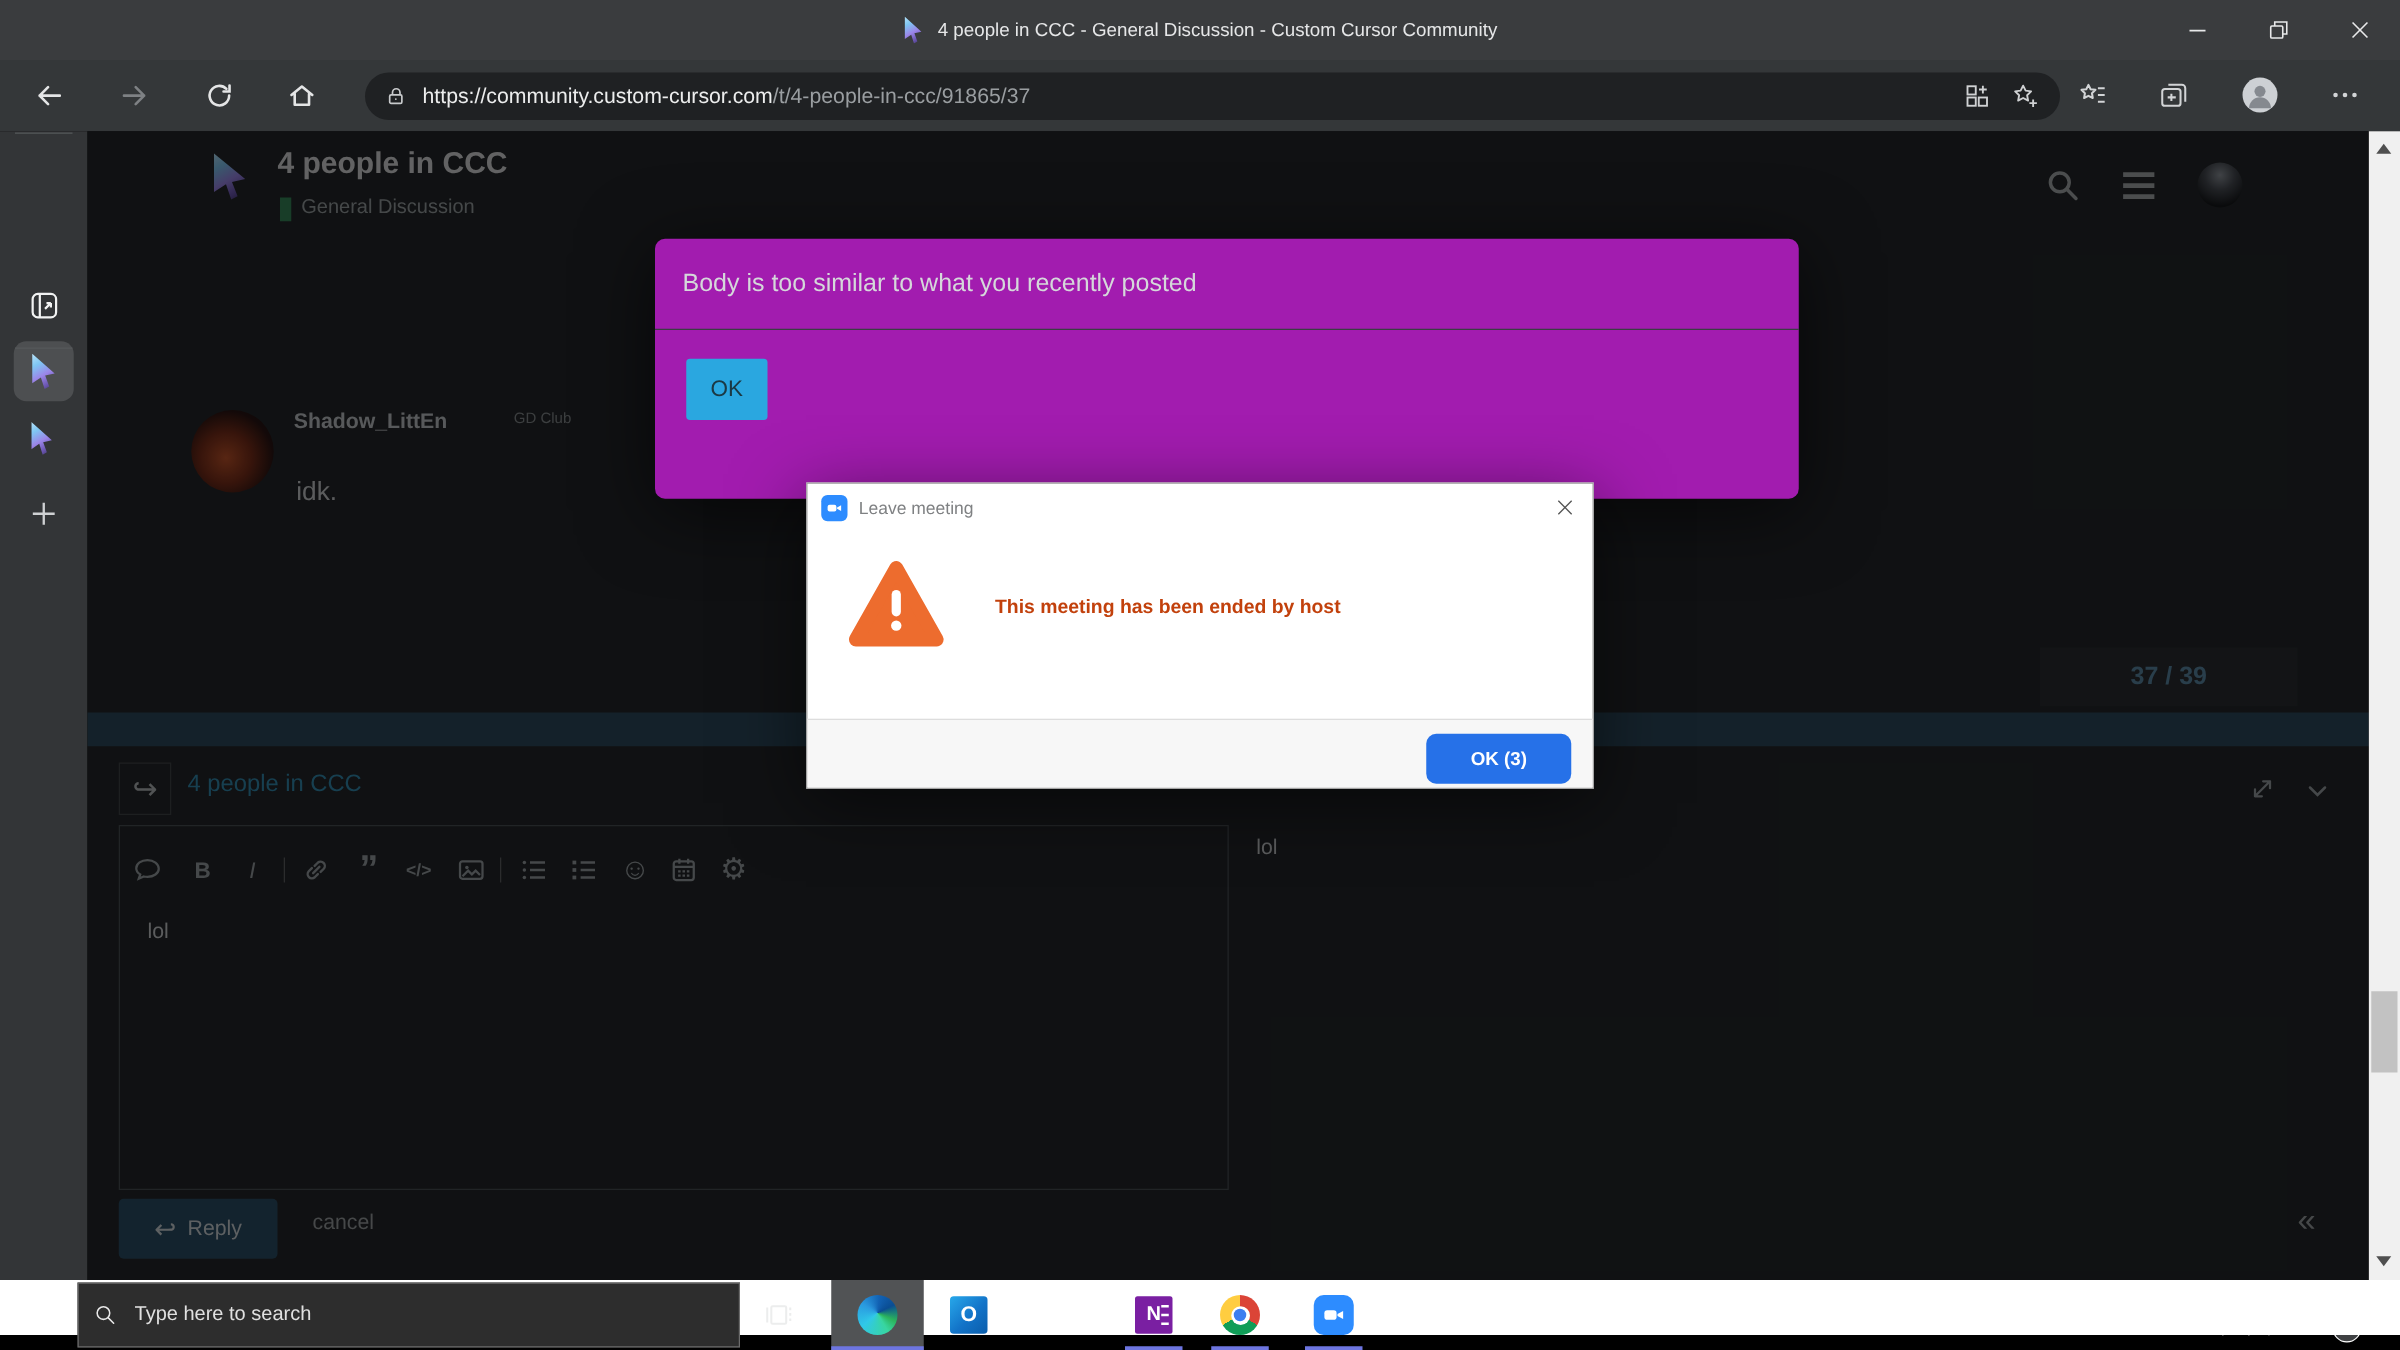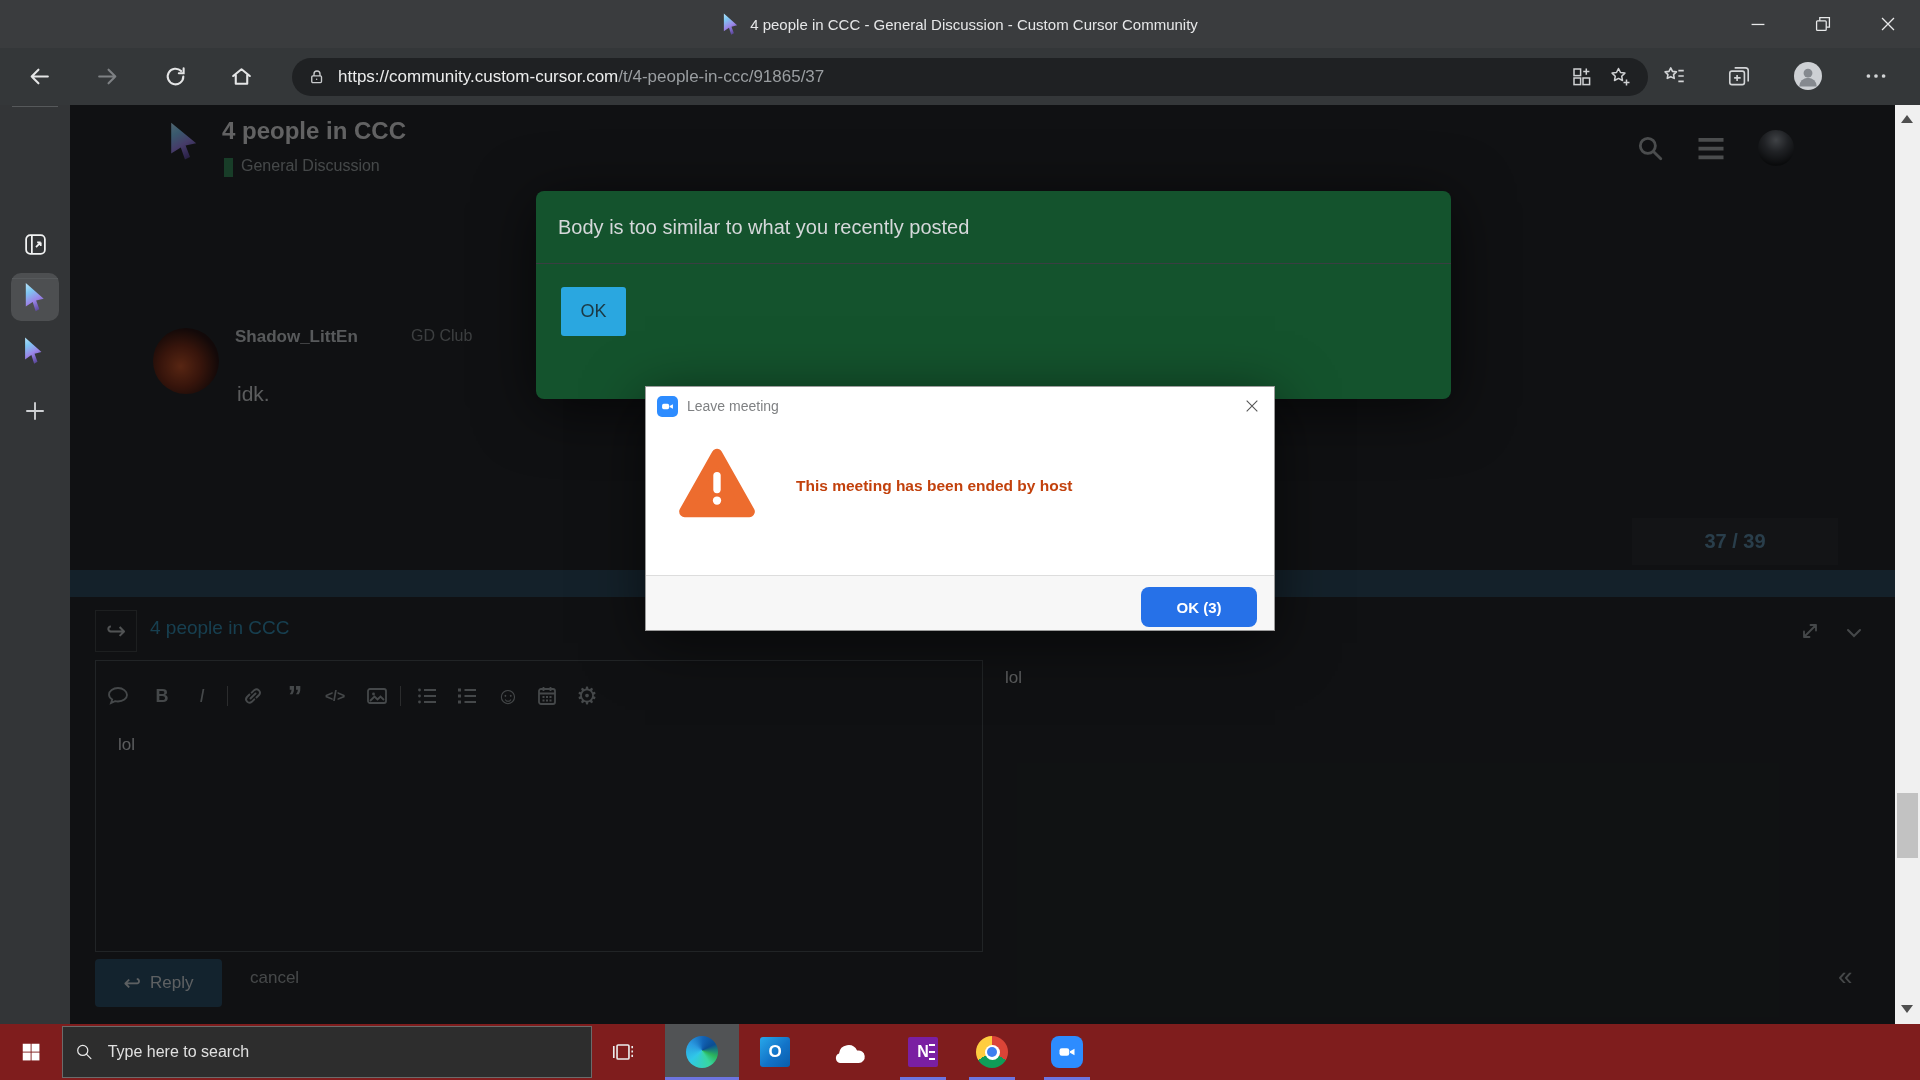--- a/index.html
+++ b/index.html
@@ -49,21 +49,21 @@
   #topic-title{left:152px;top:12px;font-size:24px;font-weight:bold;color:#d9dadb;}
   #cat-bar{left:154px;top:53px;width:9px;height:19px;background:#35885a;}
   #cat-label{left:171px;top:52px;font-size:16px;color:#9aa0a3;}
   #hdr-search{left:1566px;top:29px;width:28px;height:28px;color:#a7abae;}
   #hdr-burger{left:1626px;top:31px;width:30px;height:25px;color:#a7abae;}
   #hdr-avatar{left:1688px;top:25px;width:36px;height:36px;border-radius:50%;
     background:radial-gradient(circle at 50% 28%,#8d939b 0%,#474b52 38%,#17191c 78%);}
   #post-avatar{left:83px;top:223px;width:66px;height:66px;border-radius:50%;
     background:radial-gradient(circle at 42% 58%,#c2542a 0%,#7a2e1a 38%,#2a1514 70%,#191114 100%);}
   #post-username{left:165px;top:222px;font-size:17px;font-weight:bold;color:#c2c6c9;}
-  #post-usertitle{left:341px;top:222px;font-size:16px;color:#868b8e;}
+  #post-usertitle{left:341px;top:222px;font-size:12px;color:#868b8e;}
   #post-body{left:167px;top:277px;font-size:21px;color:#c9cccf;}
   #timeline-box{left:1562px;top:413px;width:206px;height:47px;background:rgba(255,255,255,0.035);
     display:flex;align-items:center;justify-content:center;}
   #timeline-label{font-size:20px;font-weight:bold;color:#5c89a6;}
   #grippie{left:0;top:465px;width:1825px;height:27px;background:#2e4a5e;}
   #replyto-box{left:25px;top:505px;width:42px;height:42px;border:1px solid rgba(255,255,255,0.14);
     display:flex;align-items:center;justify-content:center;font-size:24px;color:#b4b8bb;box-sizing:border-box;}
   #composer-title{left:80px;top:512px;font-size:19px;color:#338cb2;}
   #comp-expand{left:1728px;top:514px;width:24px;height:24px;color:#9aa0a4;}
   #comp-collapse{left:1772px;top:516px;width:24px;height:24px;color:#9aa0a4;}
@@ -75,21 +75,21 @@
   #preview-text{left:935px;top:563px;font-size:17px;color:#c9cccf;}
   #reply-btn{left:25px;top:854px;width:127px;height:48px;background:#2c4e66;border-radius:4px;
     display:flex;align-items:center;justify-content:center;gap:9px;color:#cfd6da;font-size:17px;}
   #cancel-link{left:180px;top:863px;font-size:17px;color:#9ba0a3;}
   #comp-collapse2{left:1768px;top:856px;font-size:26px;color:#9ba0a3;}
 
   
   #dim{left:70px;top:105px;width:1825px;height:919px;background:rgba(0,0,0,0.55);z-index:5;}
 
   
-  #dd{left:536px;top:191px;width:915px;height:208px;background:#14532d;border-radius:8px;z-index:6;
+  #dd{left:524px;top:191px;width:915px;height:208px;background:#a21caf;border-radius:8px;z-index:6;
       box-shadow:0 10px 60px rgba(0,0,0,0.6);}
   #dd-header{height:73px;display:flex;align-items:center;padding:0 22px;border-bottom:1px solid #3a3e42;
       font-size:20px;color:#d5d8da;box-sizing:border-box;}
   #dd-ok{position:absolute;left:25px;top:96px;width:65px;height:49px;background:#2aa7e0;border-radius:3px;
       display:flex;align-items:center;justify-content:center;font-size:18px;color:#1b3944;}
 
   
   #zd{left:645px;top:386px;width:630px;height:245px;background:#fff;border:1px solid #9b9b9b;z-index:7;
       box-shadow:0 12px 55px rgba(0,0,0,0.55);box-sizing:border-box;}
   #zd-titlebar{position:absolute;left:0;top:0;right:0;height:38px;display:flex;align-items:center;padding:0 11px;box-sizing:border-box;}
@@ -103,21 +103,21 @@
       display:flex;align-items:center;justify-content:center;color:#fff;font-size:15px;font-weight:bold;}
 
   
   #scrollbar{left:1895px;top:105px;width:25px;height:919px;background:#f0f0f0;z-index:4;}
   .sb-arrow{position:absolute;left:6px;width:0;height:0;border-left:6.5px solid transparent;border-right:6.5px solid transparent;}
   #sb-up{top:10px;border-bottom:8px solid #4f4f4f;}
   #sb-down{top:900px;border-top:8px solid #4f4f4f;}
   #sb-thumb{position:absolute;left:2px;top:688px;width:21px;height:65px;background:#c2c2c2;}
 
   
-  #taskbar{left:0;top:1024px;width:1920px;height:56px;background:#7f1d1d;z-index:9;}
+  #taskbar{left:0;top:1024px;width:1920px;height:44px;background:#ffffff;z-index:9;}
   #start-btn{position:absolute;left:0;top:0;width:62px;height:56px;display:flex;align-items:center;justify-content:center;}
   #tb-search{position:absolute;left:62px;top:2px;width:530px;height:52px;background:#2d2d2d;border:1px solid #6b6b6b;
       box-sizing:border-box;display:flex;align-items:center;padding:0 12px;gap:12px;}
   #tb-search input{background:transparent;border:none;outline:none;font-size:16px;color:#e8e8e8;width:100%;
       font-family:"Liberation Sans",sans-serif;}
   #tb-search input::placeholder{color:#e0e0e0;opacity:1;}
   #taskview{position:absolute;left:598px;top:0;width:50px;height:56px;display:flex;align-items:center;justify-content:center;color:#eceded;}
   .task-btn{position:absolute;top:0;width:74px;height:56px;display:flex;align-items:center;justify-content:center;}
   #app-edge{left:665px;background:#515355;}
   #app-outlook{left:738px;} #app-onedrive{left:812px;} #app-onenote{left:886px;} #app-chrome{left:955px;} #app-zoom{left:1030px;}

